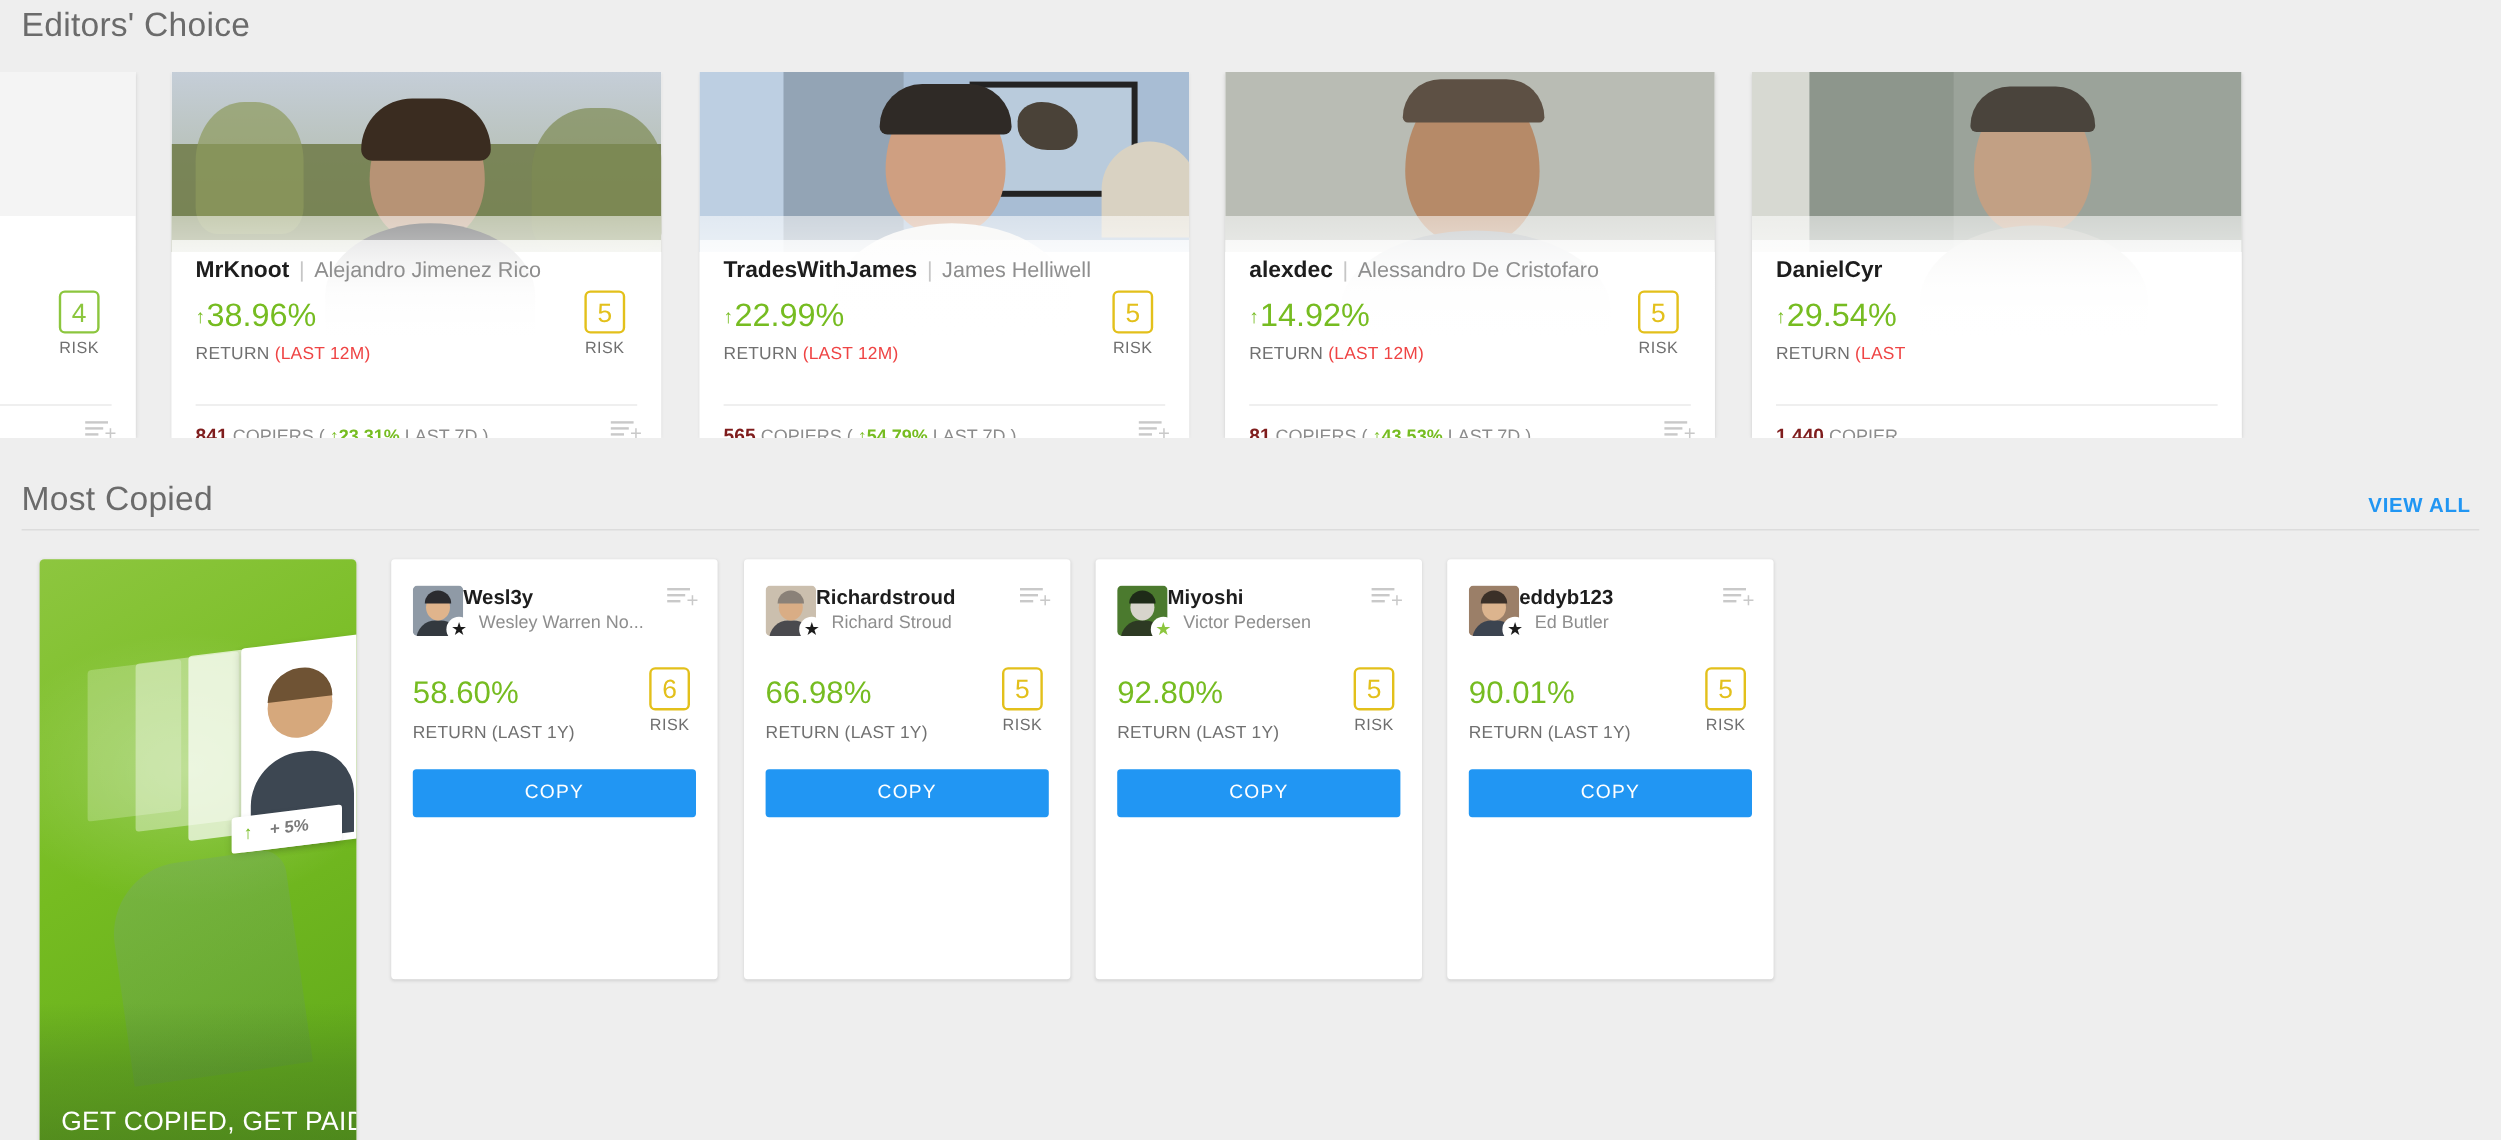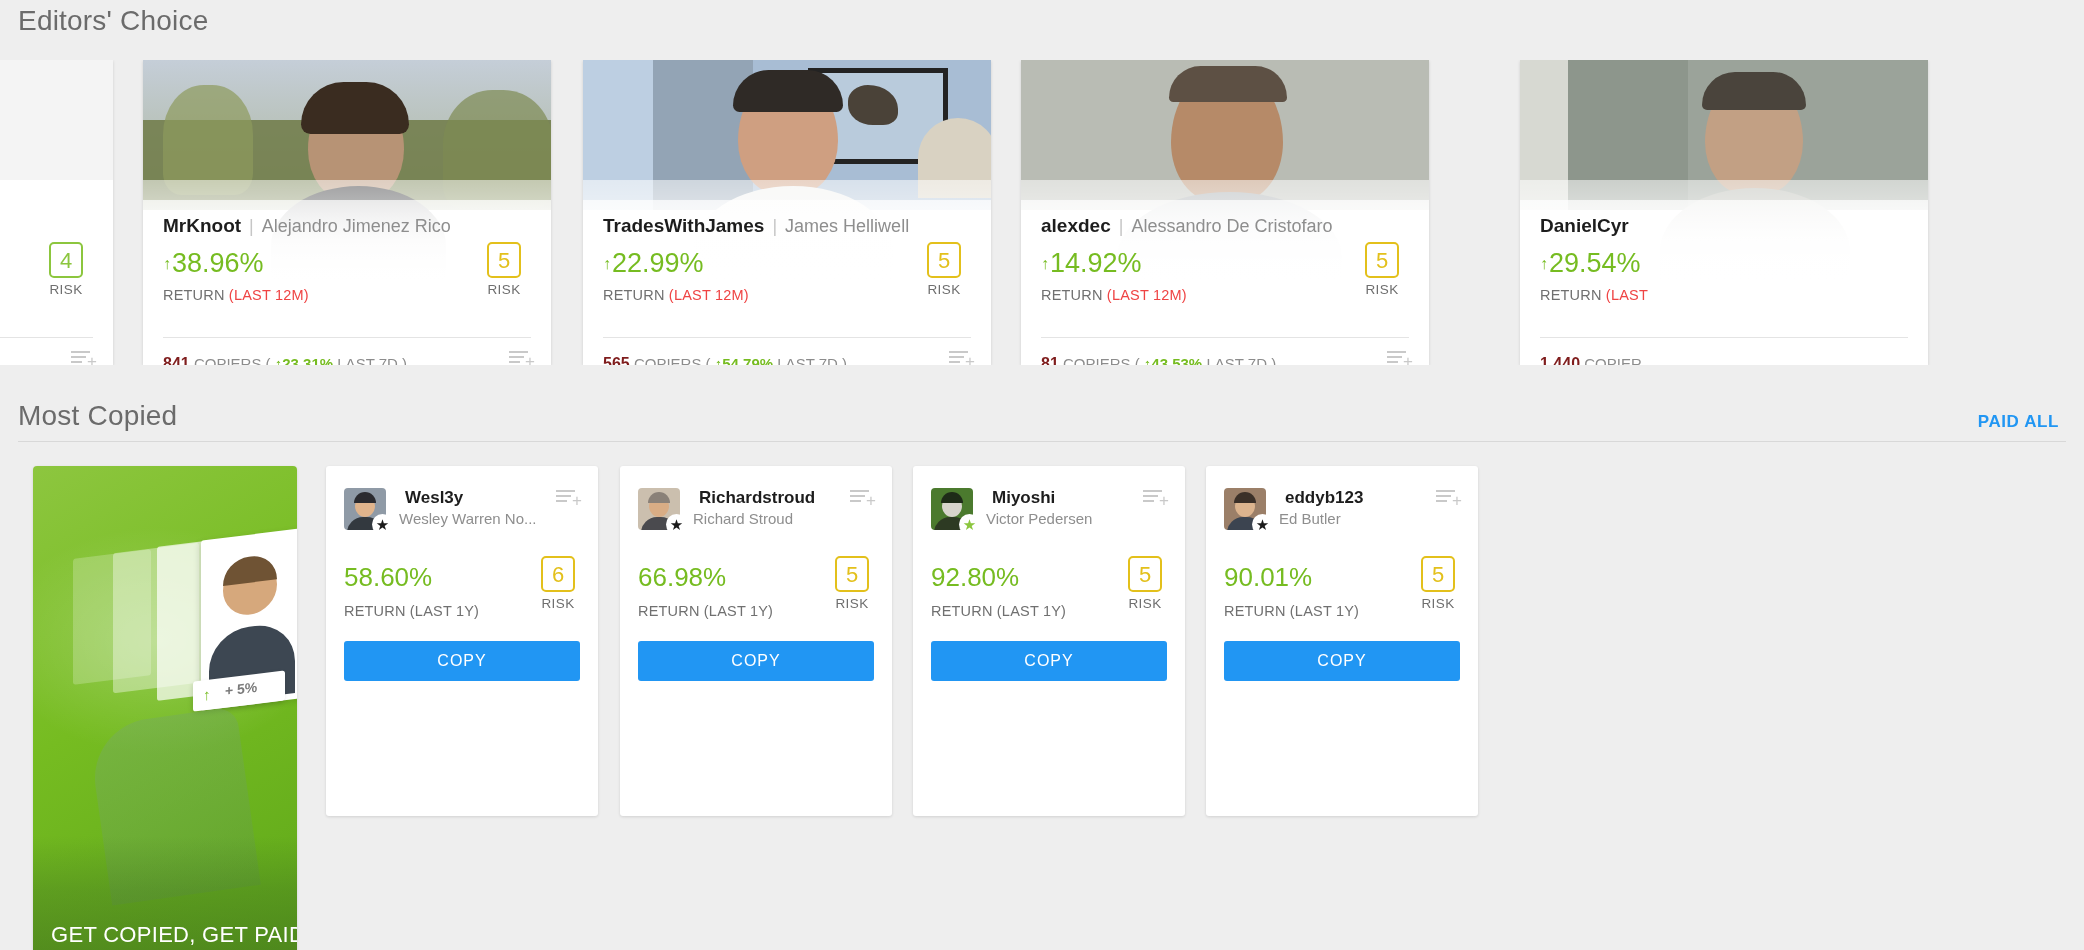--- a/index.html
+++ b/index.html
@@ -239,21 +239,21 @@
   .mc-star {
     position: absolute; left: 46px; top: 48px;
     width: 21px; height: 21px; border-radius: 50%;
     background: #fff;
     display: flex; align-items: center; justify-content: center;
     font-size: 15px; line-height: 1;
     color: #1b1b1b;
   }
   .mc-star.green { color: #8cc63e; }
   .mc-username {
-    position: absolute; left: 79px; top: 22px;
+    position: absolute; left: 60px; top: 22px;
     font-size: 17px; font-weight: 700; color: #1d1d1d;
     white-space: nowrap;
   }
   .mc-fullname {
     position: absolute; left: 73px; top: 44px;
     font-size: 15px; color: #8e8e8e;
     white-space: nowrap;
   }
   .mc-addicon { position: absolute; right: 16px; top: 22px; }
   .mc-return {
@@ -438,21 +438,21 @@
         <div class="hp-icon">
             <i></i>
             <i></i>
             <i></i>
             <span class="hp-plus">+</span>
           </div>
       </div>
     </div>
   </div>
 
-  <div class="ec-card" style="left:1520px;">
+  <div class="ec-card" style="left:1460px;">
     <div class="ec-photo">
       <div class="sky" style="background:#9ba39a;height:150px;"></div>
       <div style="position:absolute;left:0;top:0;width:48px;height:150px;background:#d7d9d2;"></div>
       <div style="position:absolute;left:48px;top:0;width:120px;height:150px;background:#8d968c;"></div>
       <div class="ec-head" style="left:185px;top:18px;width:98px;height:116px;background:#c2a084;"></div>
       <div style="position:absolute;left:182px;top:12px;width:104px;height:38px;background:#4a443c;border-radius:52px 52px 8px 8px;"></div>
       <div class="ec-body-shape" style="left:140px;top:128px;width:190px;height:105px;background:#b3b5ac;"></div>
       <div class="ground"></div>
     </div>
     <div class="ec-overlay"></div>
@@ -473,21 +473,21 @@
         <span>COPIER</span>
       </div>
     </div>
   </div>
 
 </div>
 
 <div class="mc-wrap">
   <div class="section-header">
     <div class="section-title">Most Copied</div>
-    <div class="view-all" style="top:17px;">PAID ALL</div>
+    <div class="view-all" style="top:17px;">VIEW ALL</div>
   </div>
   <div class="section-rule"></div>
 
   <div class="mc-row">
 
     <div class="promo-card">
       <div class="promo-glow"></div>
       <div class="promo-cards-stack">
         <div class="pc pc1"></div>
         <div class="pc pc2"></div>

